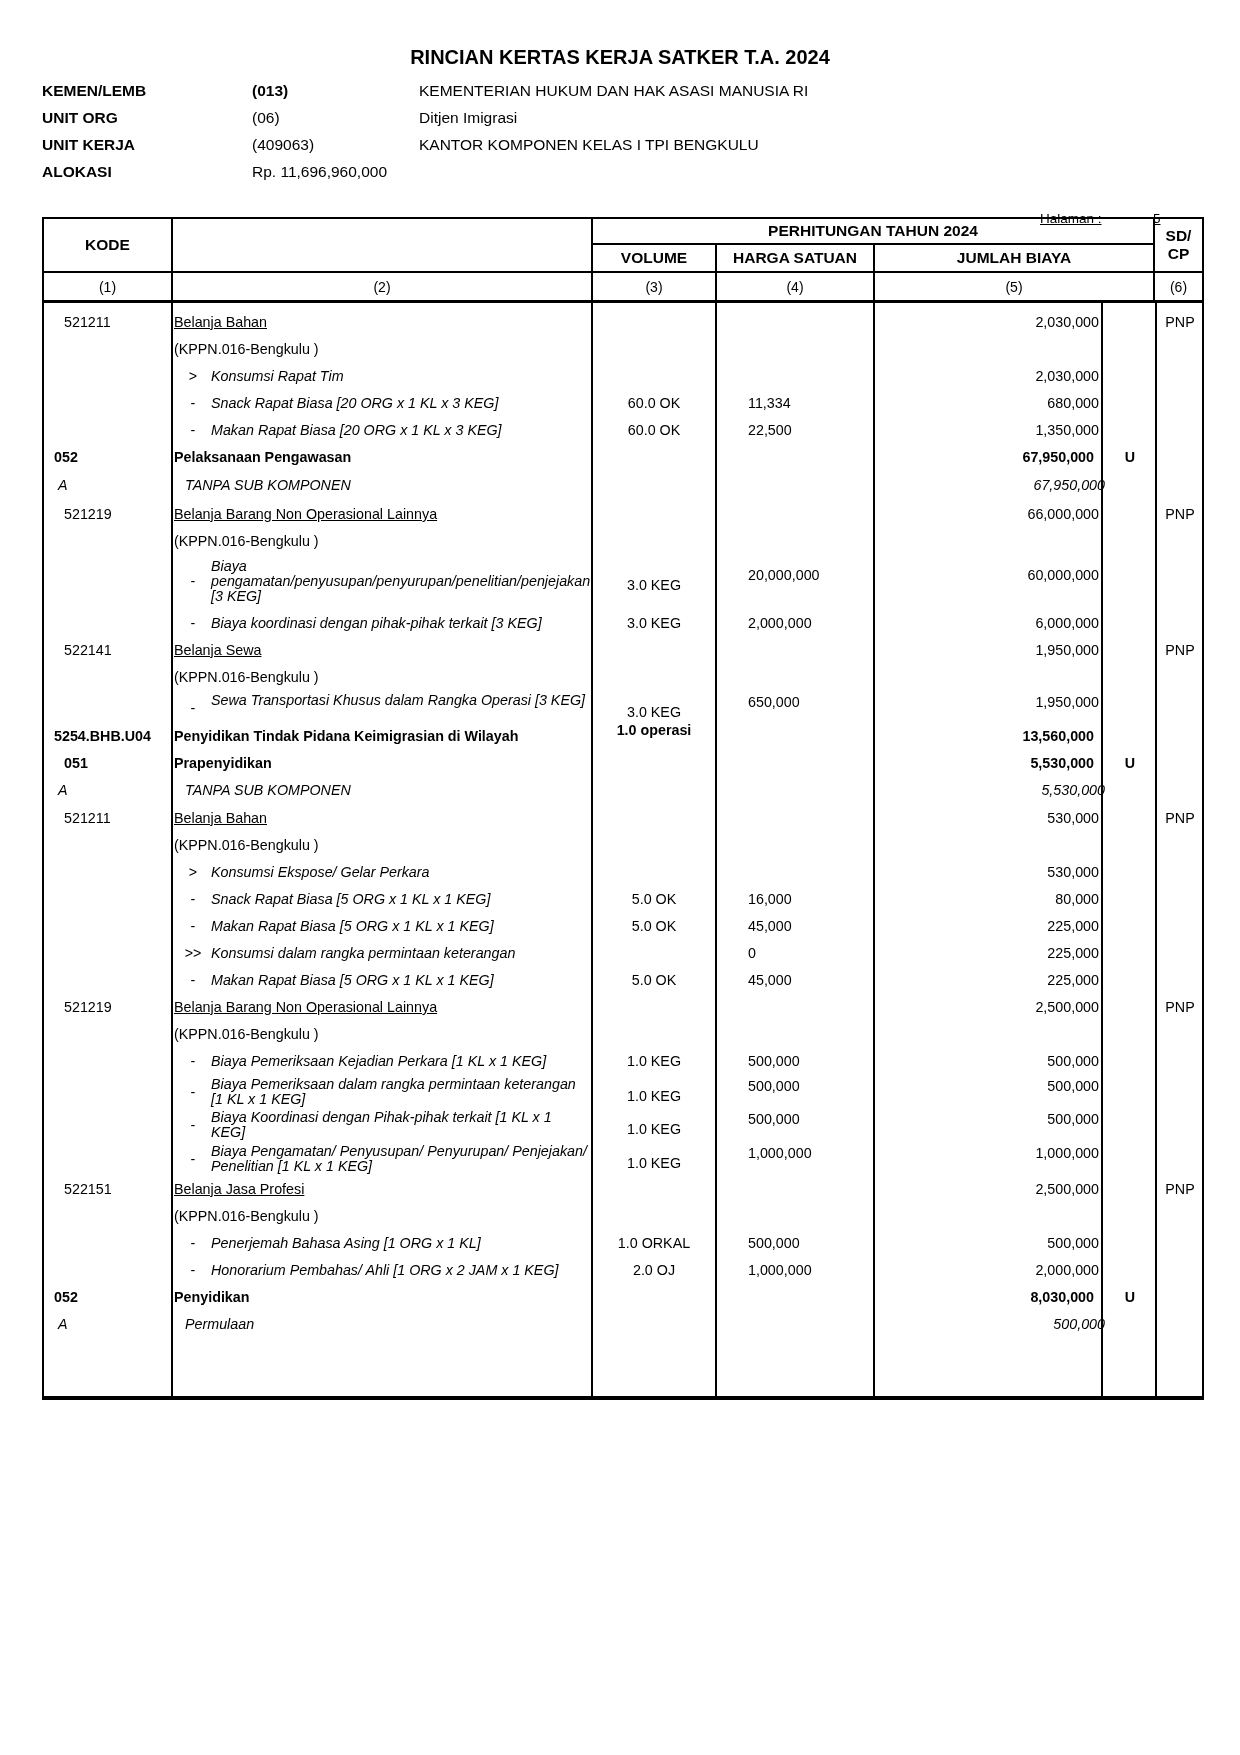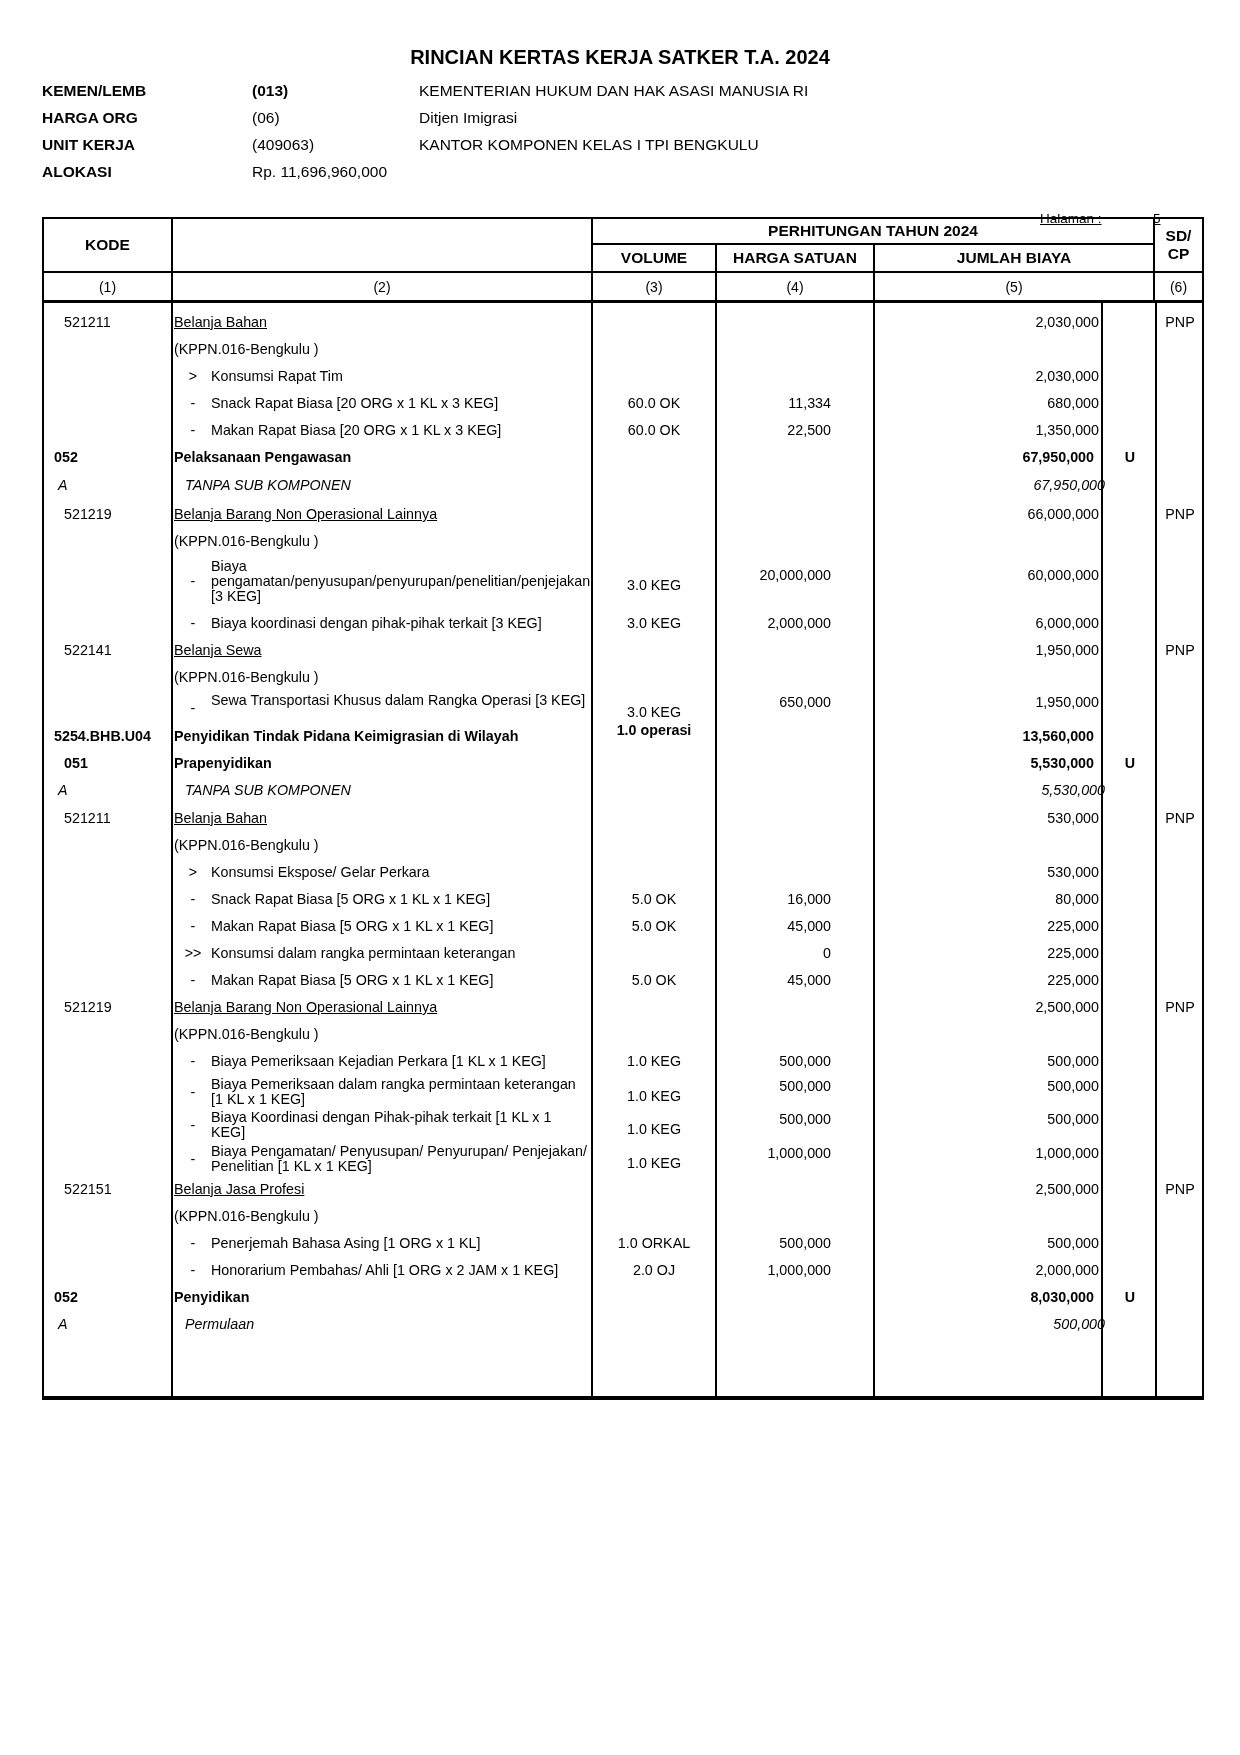--- a/index.html
+++ b/index.html
@@ -23,42 +23,42 @@
   .hcell { position: absolute; display: flex; align-items: center; justify-content: center; text-align: center; font-weight: bold; font-size: 15.5px; line-height: 18px; }
   .vline { position: absolute; top: 0; width: 2px; background: #000; }
   .hline { position: absolute; height: 2px; background: #000; }
   .numrow { position: absolute; display: flex; align-items: center; justify-content: center; font-size: 14px; }
 
   .body { position: relative; height: 1100px; border-left: 2px solid #000; border-right: 2px solid #000; border-top: 3px solid #000; border-bottom: 4px solid #000; }
   .row { position: absolute; left: 0; width: 100%; font-size: 14.3px; line-height: 15px; }
   .c-kode { position: absolute; left: 0; width: 128px; white-space: nowrap; }
   .c-desc { position: absolute; left: 130px; width: 414px; }
   .c-vol { position: absolute; left: 550px; width: 120px; text-align: center; }
-  .c-harga { position: absolute; left: 632px; width: 155px; text-align: right; }
+  .c-harga { position: absolute; left: 704px; width: 155px; }
   .c-jumlah { position: absolute; left: 830px; width: 225px; text-align: right; }
   .c-flag { position: absolute; left: 1060px; width: 52px; text-align: center; font-weight: bold; }
   .c-sdcp { position: absolute; left: 1114px; width: 44px; text-align: center; }
   .ul { text-decoration: underline; }
   .it { font-style: italic; margin-left: 11px; }
   .bullet { position: absolute; left: 4px; width: 30px; text-align: center; }
-  .dtext { position: absolute; left: 37px; right: 0; }
+  .dtext { position: absolute; left: 37px; right: 0; font-style: italic; }
 </style>
 </head>
 <body>
 
 <div class="title">RINCIAN KERTAS KERJA SATKER T.A. 2024</div>
 
 <div id="meta">
     <div class="meta-row" style="top: 82px;">
       <span class="meta-label">KEMEN/LEMB</span>
       <span class="meta-code bold">(013)</span>
       <span class="meta-desc">KEMENTERIAN HUKUM DAN HAK ASASI MANUSIA RI</span>
     </div>
     <div class="meta-row" style="top: 109px;">
-      <span class="meta-label">HARGA ORG</span>
+      <span class="meta-label">UNIT ORG</span>
       <span class="meta-code">(06)</span>
       <span class="meta-desc">Ditjen Imigrasi</span>
     </div>
     <div class="meta-row" style="top: 136px;">
       <span class="meta-label">UNIT KERJA</span>
       <span class="meta-code">(409063)</span>
       <span class="meta-desc">KANTOR KOMPONEN KELAS I TPI BENGKULU</span>
     </div>
     <div class="meta-row" style="top: 163px;">
       <span class="meta-label">ALOKASI</span>

